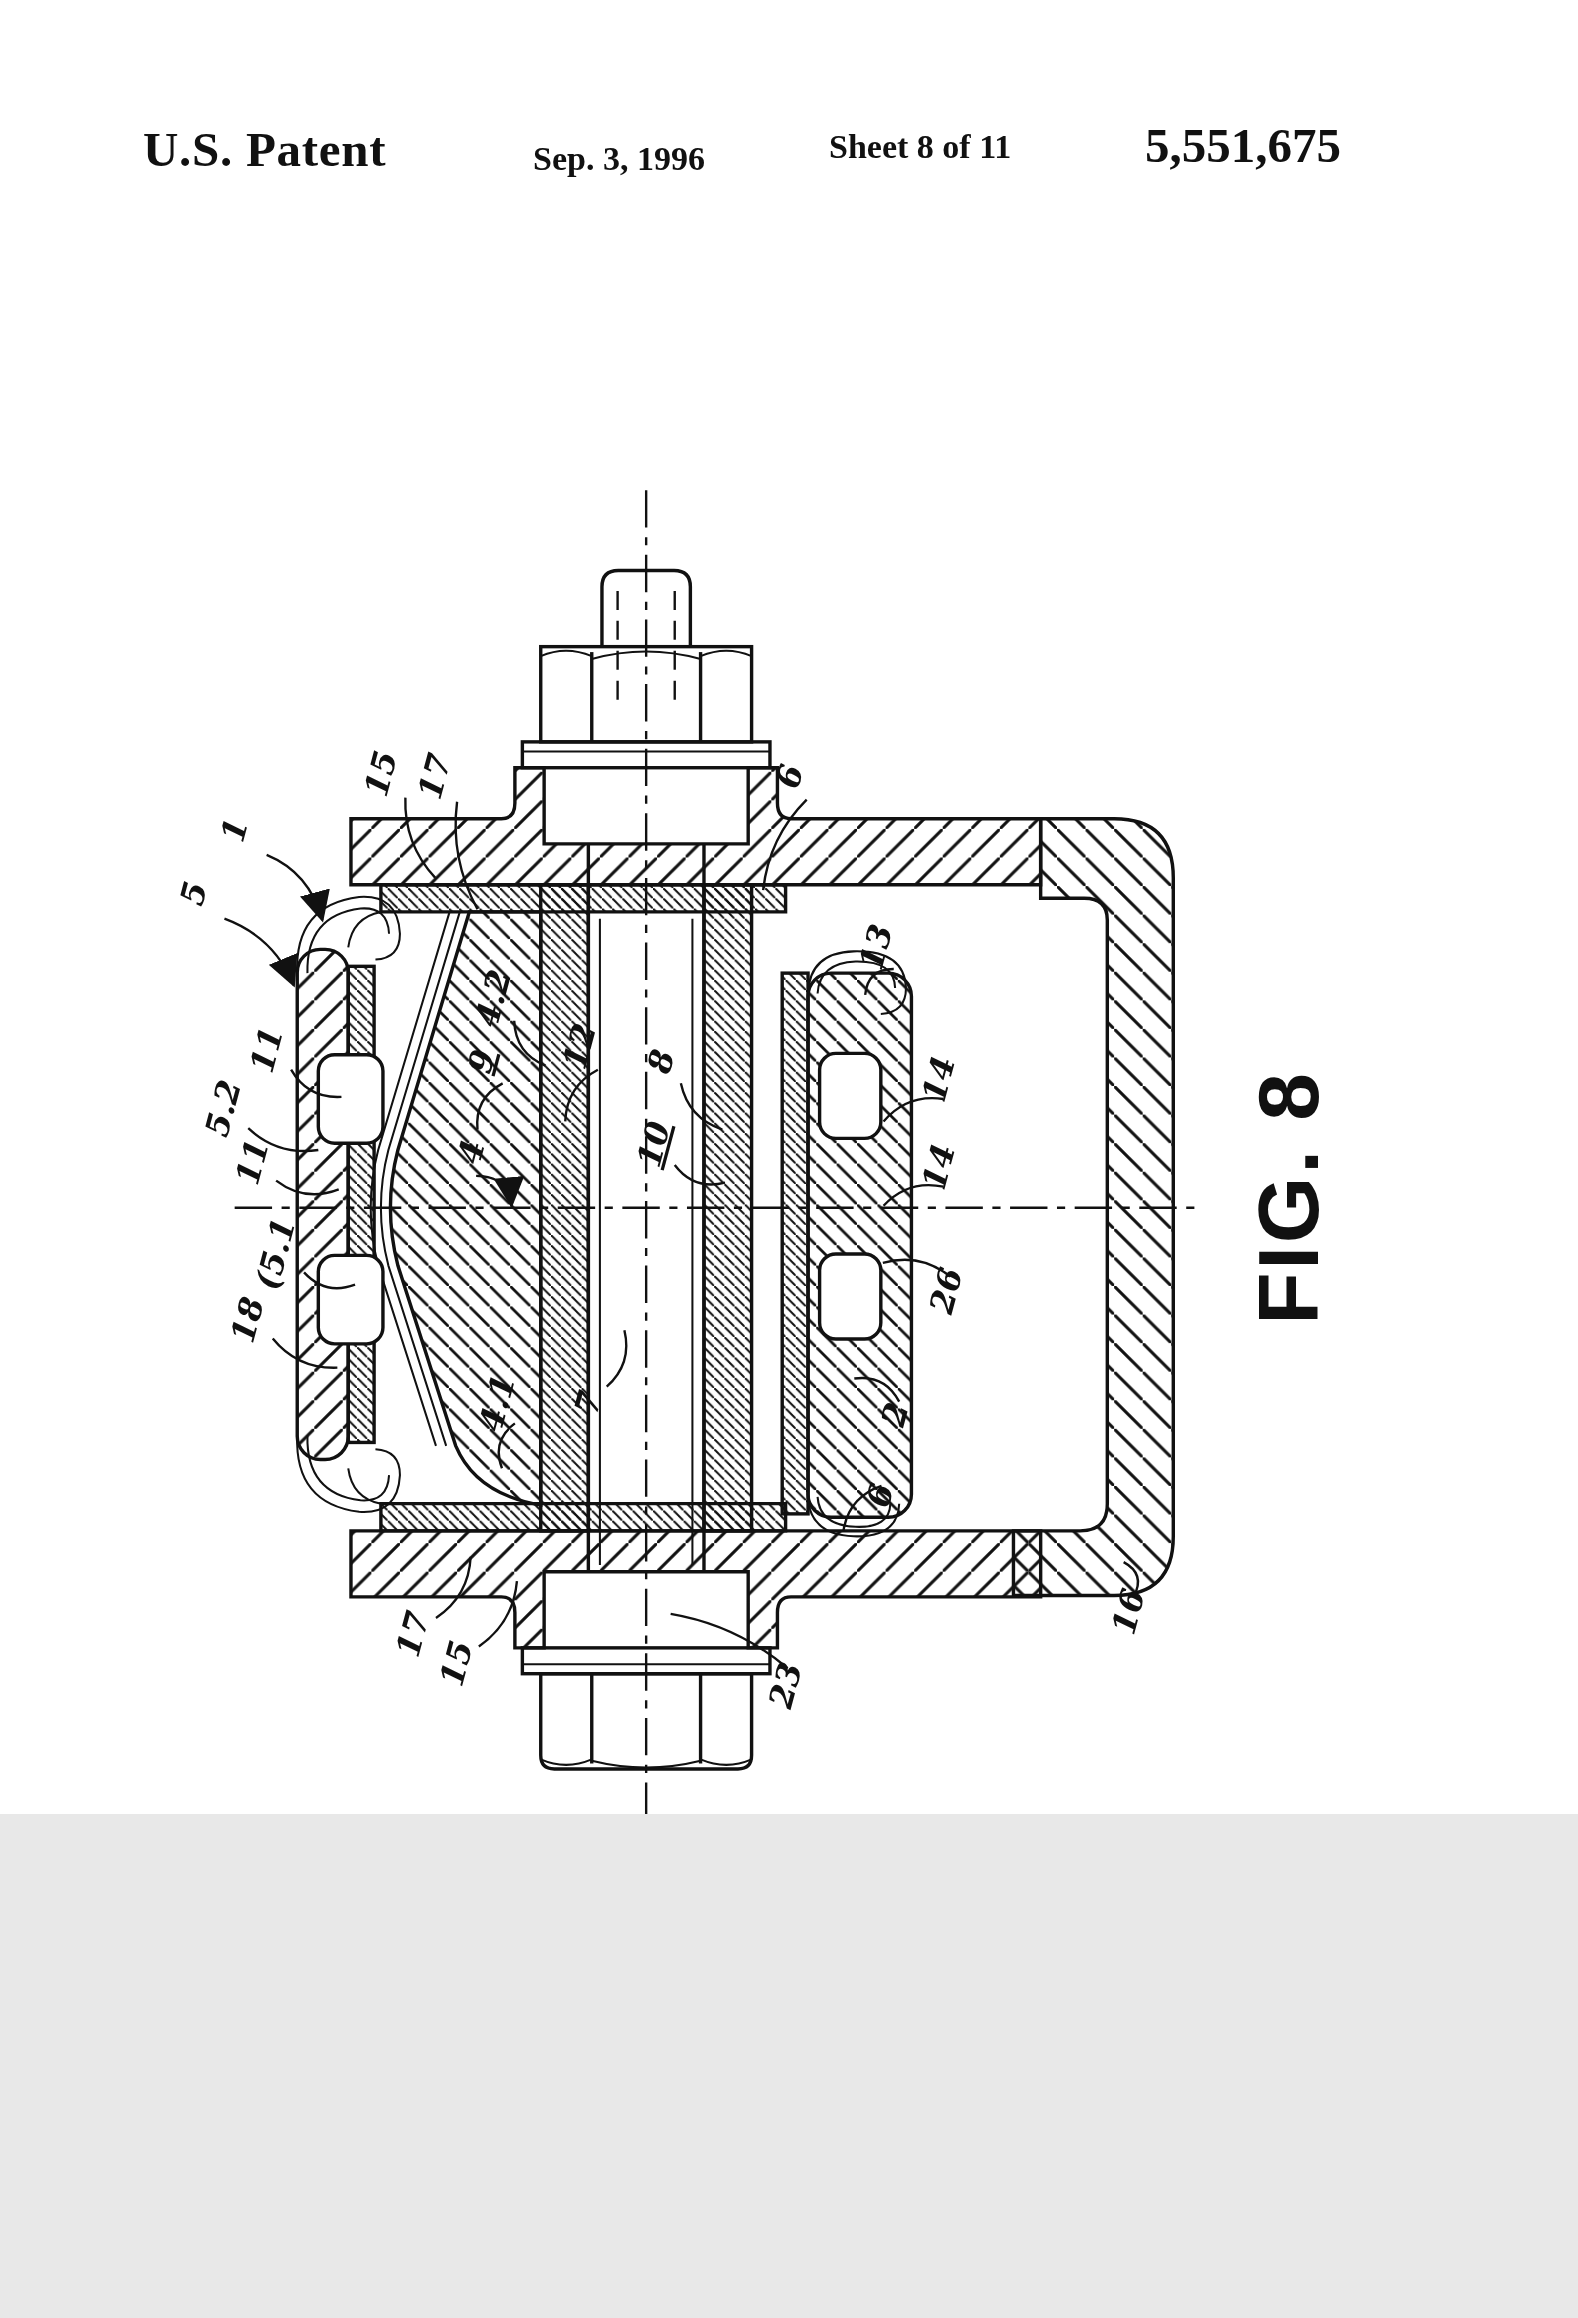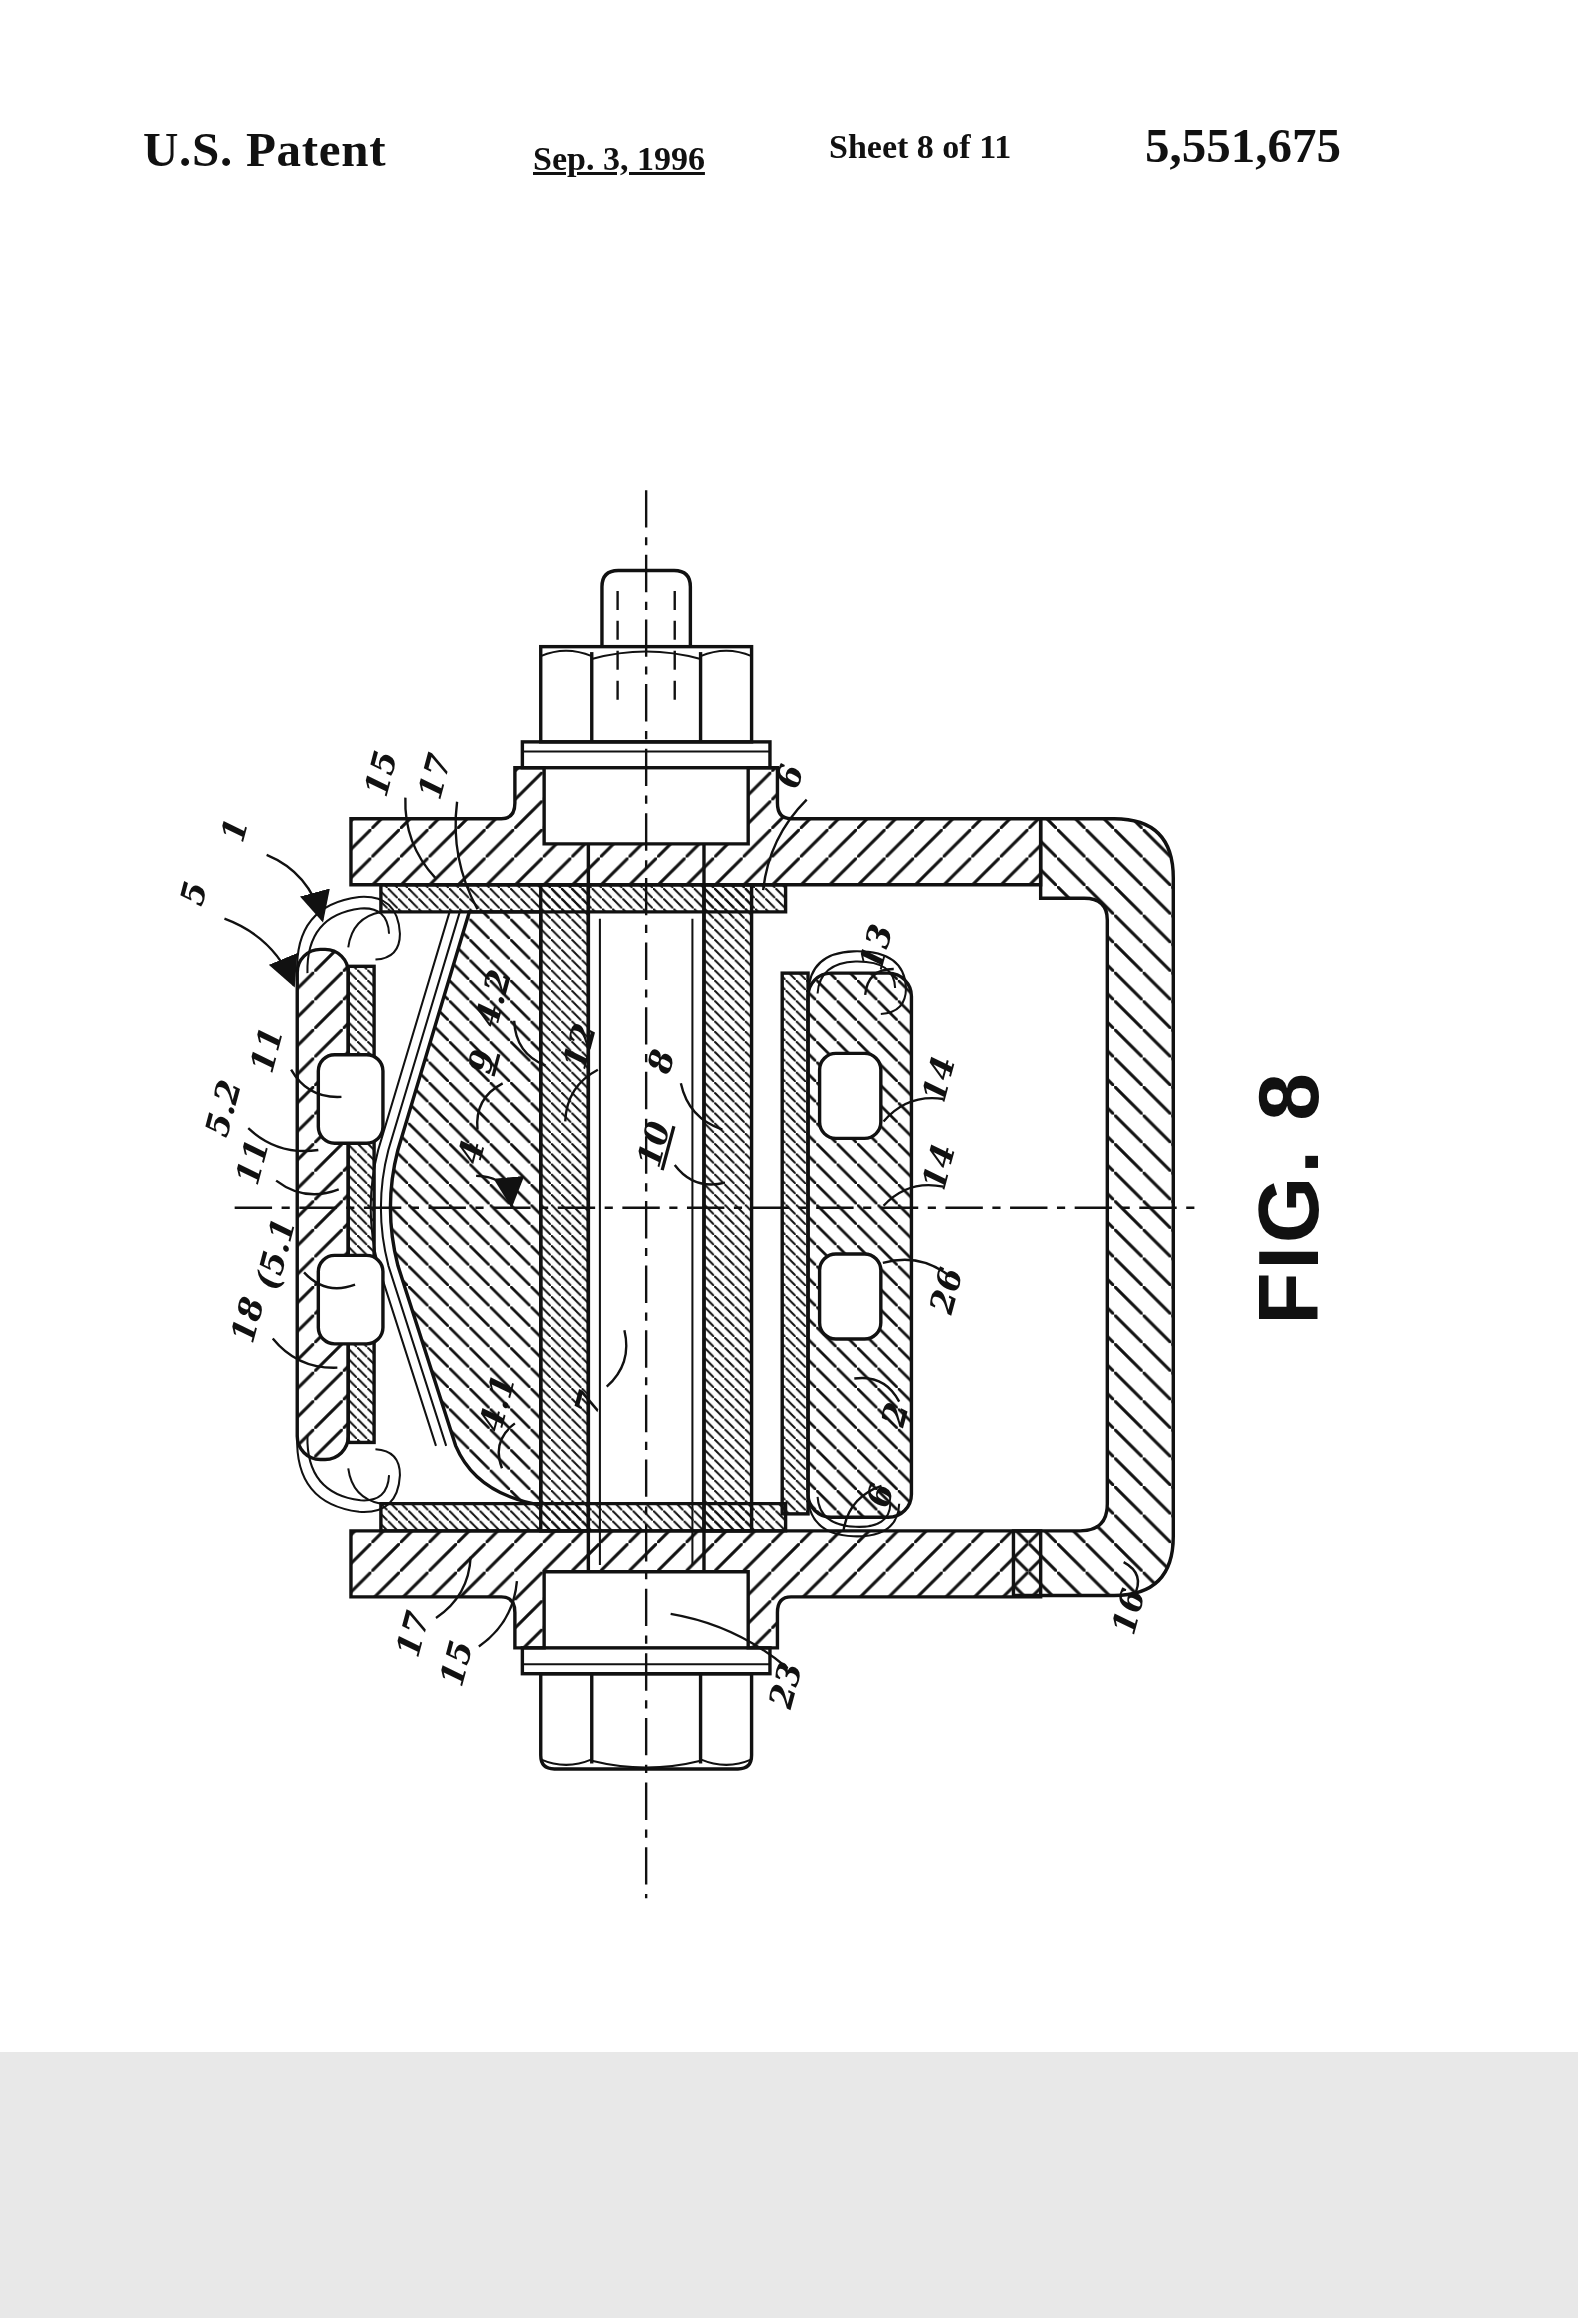--- a/index.html
+++ b/index.html
@@ -1,20 +1,20 @@
 <!DOCTYPE html>
 <html style="font-size:11px"><head>
 <meta charset="utf-8">
 <style>
   html,body{margin:0;padding:0;background:#e8e8e8;}
-  .sheet{position:relative;width:1578px;height:2052px;background:#ffffff;overflow:hidden;
+  .sheet{position:relative;width:1578px;height:1814px;background:#ffffff;overflow:hidden;
          font-family:"Liberation Serif", serif;color:#111;}
   .hdr{position:absolute;white-space:nowrap;}
   #hdr-title{left:143px;top:121px;font:700 49px "Liberation Serif", serif;letter-spacing:0.7px;}
-  #hdr-date{left:533px;top:140px;font:700 34px "Liberation Serif", serif;text-decoration:underline;}
+  #hdr-date{left:533px;top:140px;font:700 34px "Liberation Serif", serif;}
   #hdr-sheet{left:829px;top:128px;font:700 34px "Liberation Serif", serif;}
   #hdr-num{left:1145px;top:117px;font:700 49px "Liberation Serif", serif;}
   svg{position:absolute;left:0;top:0;}
   
   .outline{fill:none;stroke:#111;stroke-width:5;}
   .thin{fill:none;stroke:#111;stroke-width:3;}
   .cl{fill:none;stroke:#111;stroke-width:3.5;stroke-dasharray:55 14 12 14;}
   .dash{fill:none;stroke:#111;stroke-width:3.5;stroke-dasharray:28 16;}
   .pA{fill:url(#hA);stroke:#111;stroke-width:5;}
   .pB{fill:url(#hB);stroke:#111;stroke-width:5;}

